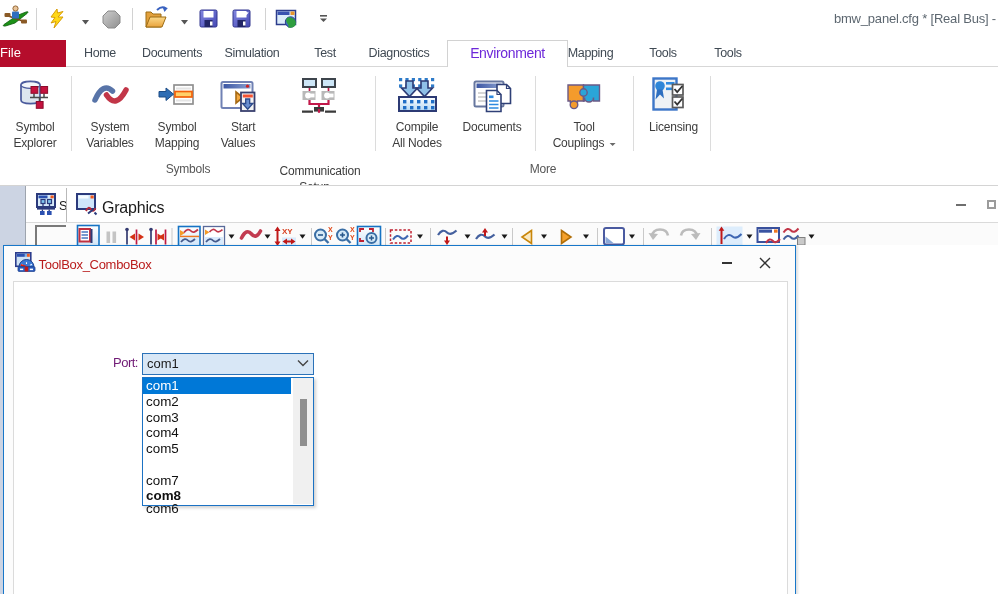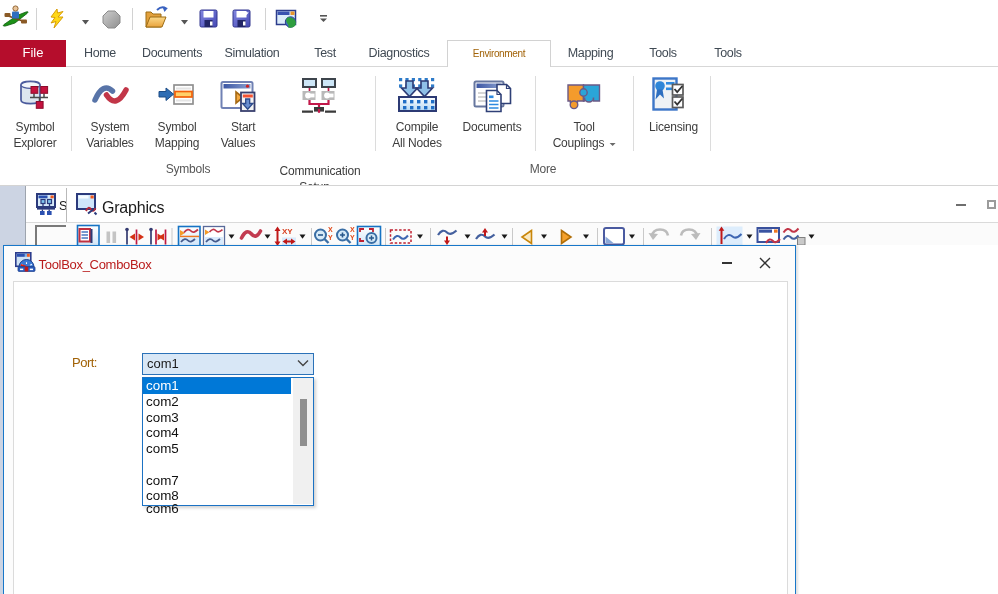--- a/index.html
+++ b/index.html
@@ -7,26 +7,26 @@
   font-family:"Liberation Sans", sans-serif;-webkit-font-smoothing:antialiased;}
 .abs{position:absolute;}
 
 #titlebar{position:absolute;left:0;top:0;width:998px;height:40px;background:#fff;}
 #apptitle{position:absolute;top:11px;right:2px;width:400px;text-align:right;font-size:13px;
   color:#5d6770;letter-spacing:-0.2px;white-space:nowrap;}
 
 #tabrow{position:absolute;left:0;top:40px;width:998px;height:27px;background:#fff;}
 #tabline{position:absolute;left:0;top:26px;width:998px;height:1px;background:#d7d7d7;}
 #filetab{position:absolute;left:0;top:0;width:66px;height:27px;background:#b50d2c;color:#fff;
-  font-size:13px;text-align:center;line-height:26px;}
+  font-size:13px;text-align:left;line-height:26px;}
 .rtab{position:absolute;top:0;height:27px;font-size:12.5px;letter-spacing:-0.35px;color:#404a54;
   text-align:center;line-height:26px;}
-#envtab{position:absolute;left:447px;top:0;width:104px;height:27px;background:#fff;
-  border:1px solid #d2d2d2;border-bottom:none;box-sizing:border-box;color:#a16207;
-  font-size:10px;letter-spacing:-0.35px;text-align:center;line-height:25px;}
+#envtab{position:absolute;left:447px;top:0;width:121px;height:27px;background:#fff;
+  border:1px solid #d2d2d2;border-bottom:none;box-sizing:border-box;color:#6d28d9;
+  font-size:14px;letter-spacing:-0.35px;text-align:center;line-height:25px;}
 
 #ribbon{position:absolute;left:0;top:67px;width:998px;height:118px;background:#fff;}
 #ribbonline{position:absolute;left:0;top:185px;width:998px;height:1px;background:#d4d4d4;}
 .gdiv{position:absolute;top:9px;width:1px;height:75px;background:#dcdcdc;}
 .rlab{position:absolute;top:52px;font-size:12px;line-height:16px;color:#3d3d3d;text-align:center;
   letter-spacing:-0.2px;white-space:nowrap;transform:translateX(-50%);}
 .glab{position:absolute;top:95px;font-size:12px;color:#565656;letter-spacing:-0.2px;
   transform:translateX(-50%);white-space:nowrap;}
 .dda{display:inline-block;width:0;height:0;border-left:3px solid transparent;
   border-right:3px solid transparent;border-top:3.5px solid #6a6a6a;margin-left:2px;margin-bottom:1px;}
@@ -45,22 +45,22 @@
 
 #cornerH{position:absolute;left:35px;top:39px;width:31px;height:1.5px;background:#7a7a7a;}
 #cornerV{position:absolute;left:35px;top:39px;width:1.5px;height:20px;background:#7a7a7a;}
 
 #dialog{position:absolute;left:3px;top:245px;width:793px;height:352px;background:#fcfcfc;
   border:1.5px solid #1877c9;box-sizing:border-box;box-shadow:2px 0 2px rgba(0,0,0,0.12);}
 #dlgtitle{position:absolute;left:34.5px;top:11px;font-size:13px;letter-spacing:-0.3px;color:#b91c1c;}
 #dlgmin{position:absolute;left:718px;top:16px;width:10px;height:1.5px;background:#333;}
 #inner{position:absolute;left:8.5px;top:34.5px;width:773px;height:315px;background:#fff;
   border:1px solid #dbdbdb;border-bottom:none;}
-#portlab{position:absolute;left:68px;top:109px;width:66px;font-size:13px;
-  letter-spacing:-0.5px;color:#a16207;}
+#portlab{position:absolute;left:68px;top:109px;width:66px;text-align:right;font-size:13px;
+  letter-spacing:-0.5px;color:#701a75;}
 #combo{position:absolute;left:138px;top:106.5px;width:172px;height:22.5px;box-sizing:border-box;
   border:1.5px solid #2b72b8;background:#d8e7f6;}
 #combotext{position:absolute;left:143px;top:110px;font-size:13px;color:#1a1a1a;}
 #list{position:absolute;left:138px;top:131px;width:172px;height:129px;box-sizing:border-box;
   border:1.5px solid #1b72c4;background:#fff;box-shadow:2px 2px 3px rgba(0,0,0,0.18);}
 .litem{position:absolute;left:0px;width:145px;height:15.75px;font-size:13.4px;color:#111;
   padding-left:3px;line-height:15.75px;}
 #sel{position:absolute;left:0px;top:0px;width:145px;height:15.75px;background:#0078d7;color:#fff;
   font-size:13.4px;padding-left:3px;line-height:15.75px;}
 #sgutter{position:absolute;right:0px;top:0px;width:20px;height:126px;background:#f0f0f0;}
@@ -120,20 +120,21 @@
  <g>
   <rect x="276.5" y="10.5" width="19" height="14" fill="#dcecfa" stroke="#2c3c8c" stroke-width="1.5"></rect>
   <rect x="277.5" y="11.5" width="12" height="3.5" fill="#3952b0"></rect>
   <rect x="290.5" y="11.5" width="4" height="3.5" fill="#e8952c"></rect>
   <circle cx="290.5" cy="22" r="5.2" fill="#3e74c8" stroke="#2c3c8c"></circle>
   <path d="M287.5 17.5 Q285 20 287 23 Q289.5 26 288 27.5 Q292.5 28.5 295 26 Q297 22 294.5 19.5 Q291.5 16.5 287.5 17.5" fill="#2f9e3f"></path>
  </g>
  <rect x="320" y="15" width="7" height="1.6" fill="#555"></rect>
  <path d="M320 18.5 L327 18.5 L323.5 22 Z" fill="#555"></path>
 </svg>
+<div id="apptitle">bmw_panel.cfg * [Real Bus] -</div>
 </div>
 <div id="tabrow">
   <div id="tabline"></div>
   <div id="filetab">File</div>
   <div class="rtab" style="left:78px;width:44px;">Home</div>
   <div class="rtab" style="left:142px;width:54px;">Documents</div>
   <div class="rtab" style="left:219px;width:66px;">Simulation</div>
   <div class="rtab" style="left:308px;width:34px;">Test</div>
   <div class="rtab" style="left:363px;width:72px;">Diagnostics</div>
   <div id="envtab">Environment</div>
@@ -470,15 +471,15 @@
   <div id="list">
     <div id="sgutter"></div>
     <div id="sthumb"></div>
     <div id="sel">com1</div>
     <div class="litem" style="top:15.75px;">com2</div>
     <div class="litem" style="top:31.5px;">com3</div>
     <div class="litem" style="top:47.25px;">com4</div>
     <div class="litem" style="top:63px;">com5</div>
     <div class="litem" style="top:79px;margin-top:44px;">com6</div>
     <div class="litem" style="top:94.5px;">com7</div>
-    <div class="litem" style="top:110.25px;">com8</div>
+    <div class="litem" style="top:110.25px;font-weight:bold;">com8</div>
   </div>
 </div>
 
 </body></html>

